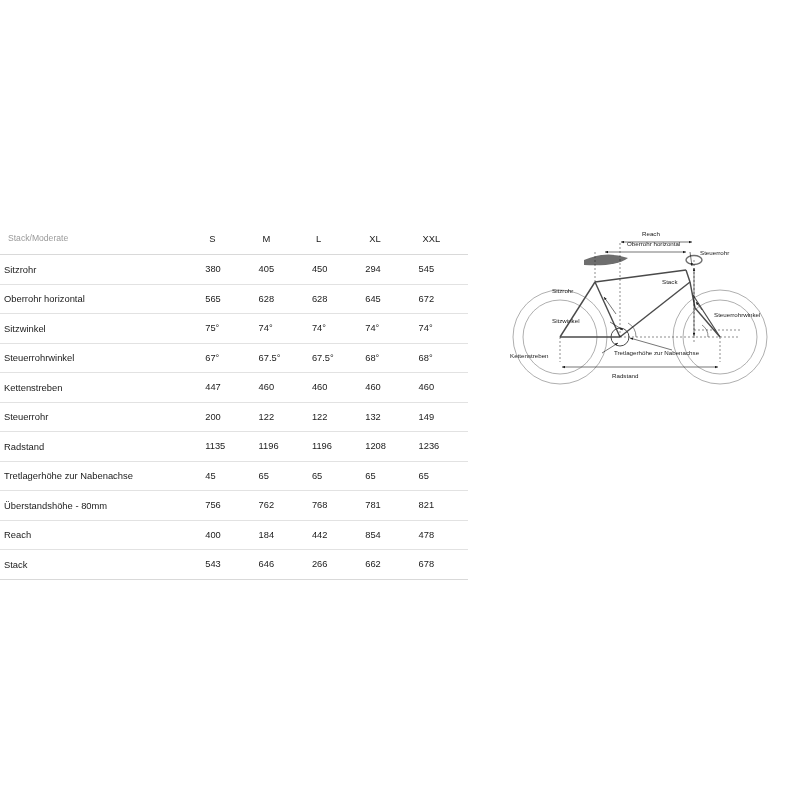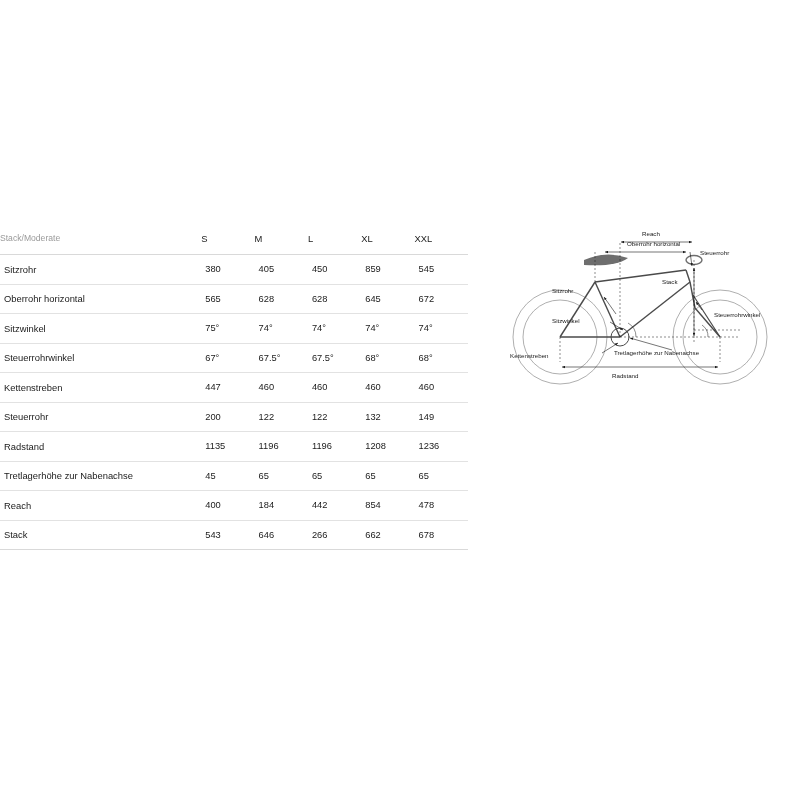--- a/index.html
+++ b/index.html
@@ -37,21 +37,21 @@
     text-align: left;
     padding: 0;
     vertical-align: middle;
     font-weight: normal;
   }
   #geo-table thead th {
     height: 32px;
     color: #9a9a9a;
     font-size: 8.6px;
     border-bottom: 1px solid #d9d9d9;
-    padding-left: 0;
+    padding-left: 8px;
   }
   #geo-table thead th.size-head {
     color: #1a1a1a;
     font-size: 9.4px;
   }
   #geo-table tbody td {
     height: 28.5px;
     border-bottom: 1px solid #e2e2e2;
     padding-left: 4px;
     color: #1a1a1a;
@@ -102,21 +102,21 @@
         <th class="size-head">XL</th>
         <th class="size-head">XXL</th>
       </tr>
     </thead>
     <tbody>
       <tr>
         <td class="rowlabel">Sitzrohr</td>
         <td>380</td>
         <td>405</td>
         <td>450</td>
-        <td>859</td>
+        <td>294</td>
         <td>545</td>
       </tr>
       <tr>
         <td class="rowlabel">Oberrohr horizontal</td>
         <td>565</td>
         <td>628</td>
         <td>628</td>
         <td>645</td>
         <td>672</td>
       </tr>
@@ -160,20 +160,28 @@
         <td>1208</td>
         <td>1236</td>
       </tr>
       <tr>
         <td class="rowlabel">Tretlagerhöhe zur Nabenachse</td>
         <td>45</td>
         <td>65</td>
         <td>65</td>
         <td>65</td>
         <td>65</td>
+      </tr>
+      <tr>
+        <td class="rowlabel">Überstandshöhe - 80mm</td>
+        <td>756</td>
+        <td>762</td>
+        <td>768</td>
+        <td>781</td>
+        <td>821</td>
       </tr>
       <tr>
         <td class="rowlabel">Reach</td>
         <td>400</td>
         <td>184</td>
         <td>442</td>
         <td>854</td>
         <td>478</td>
       </tr>
       <tr>

